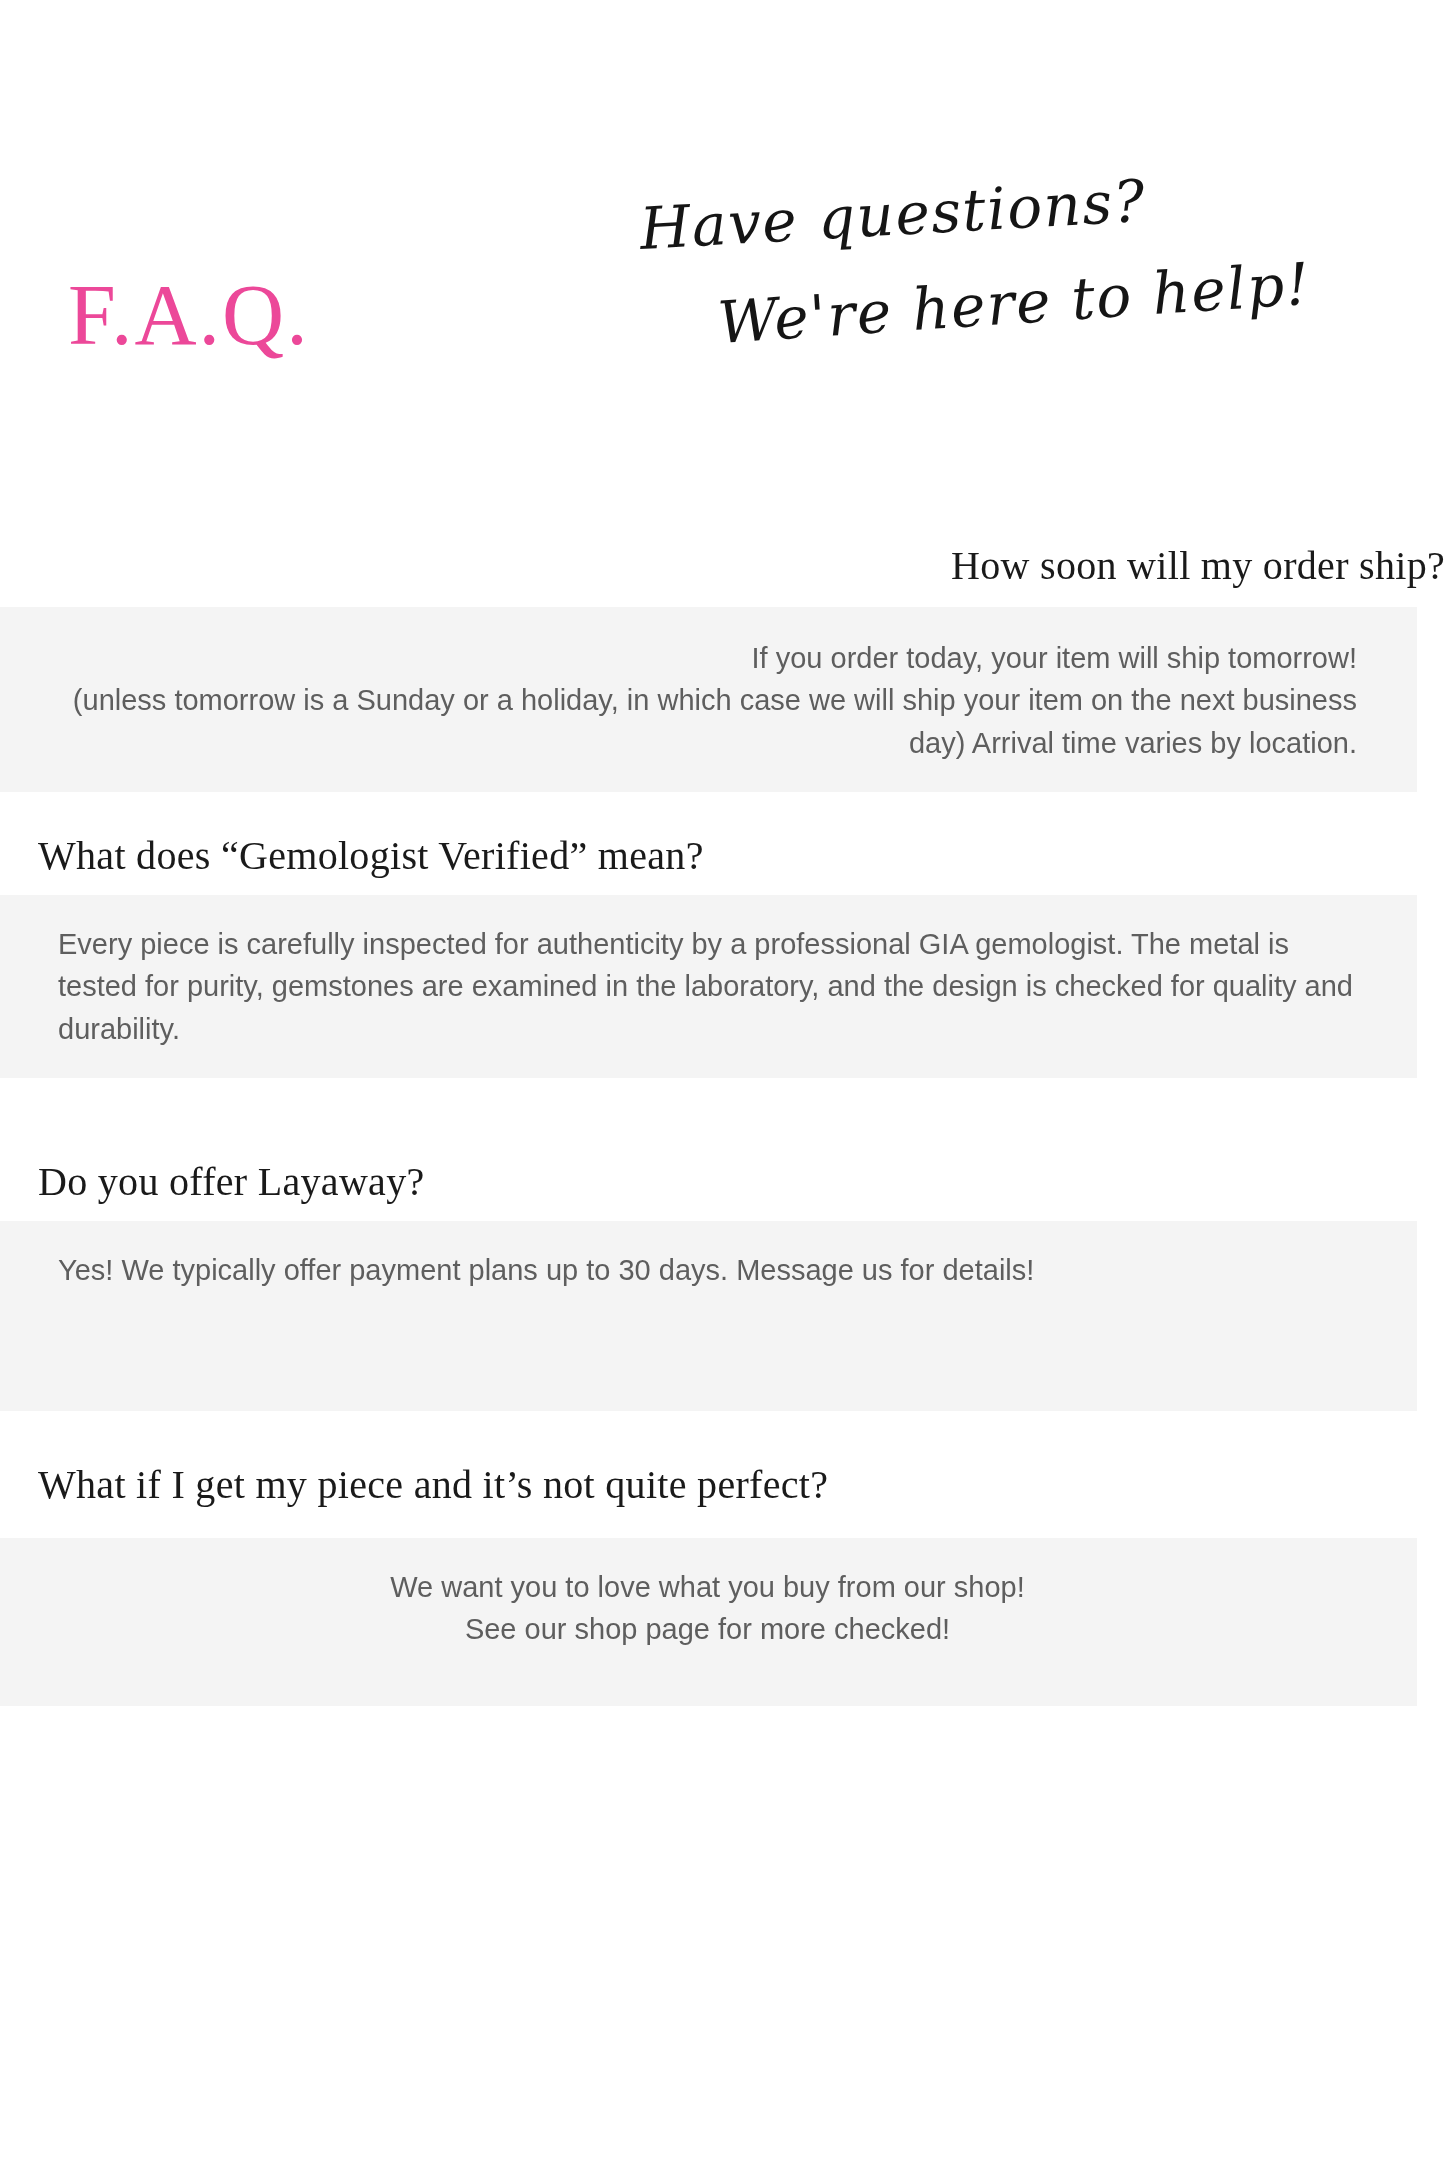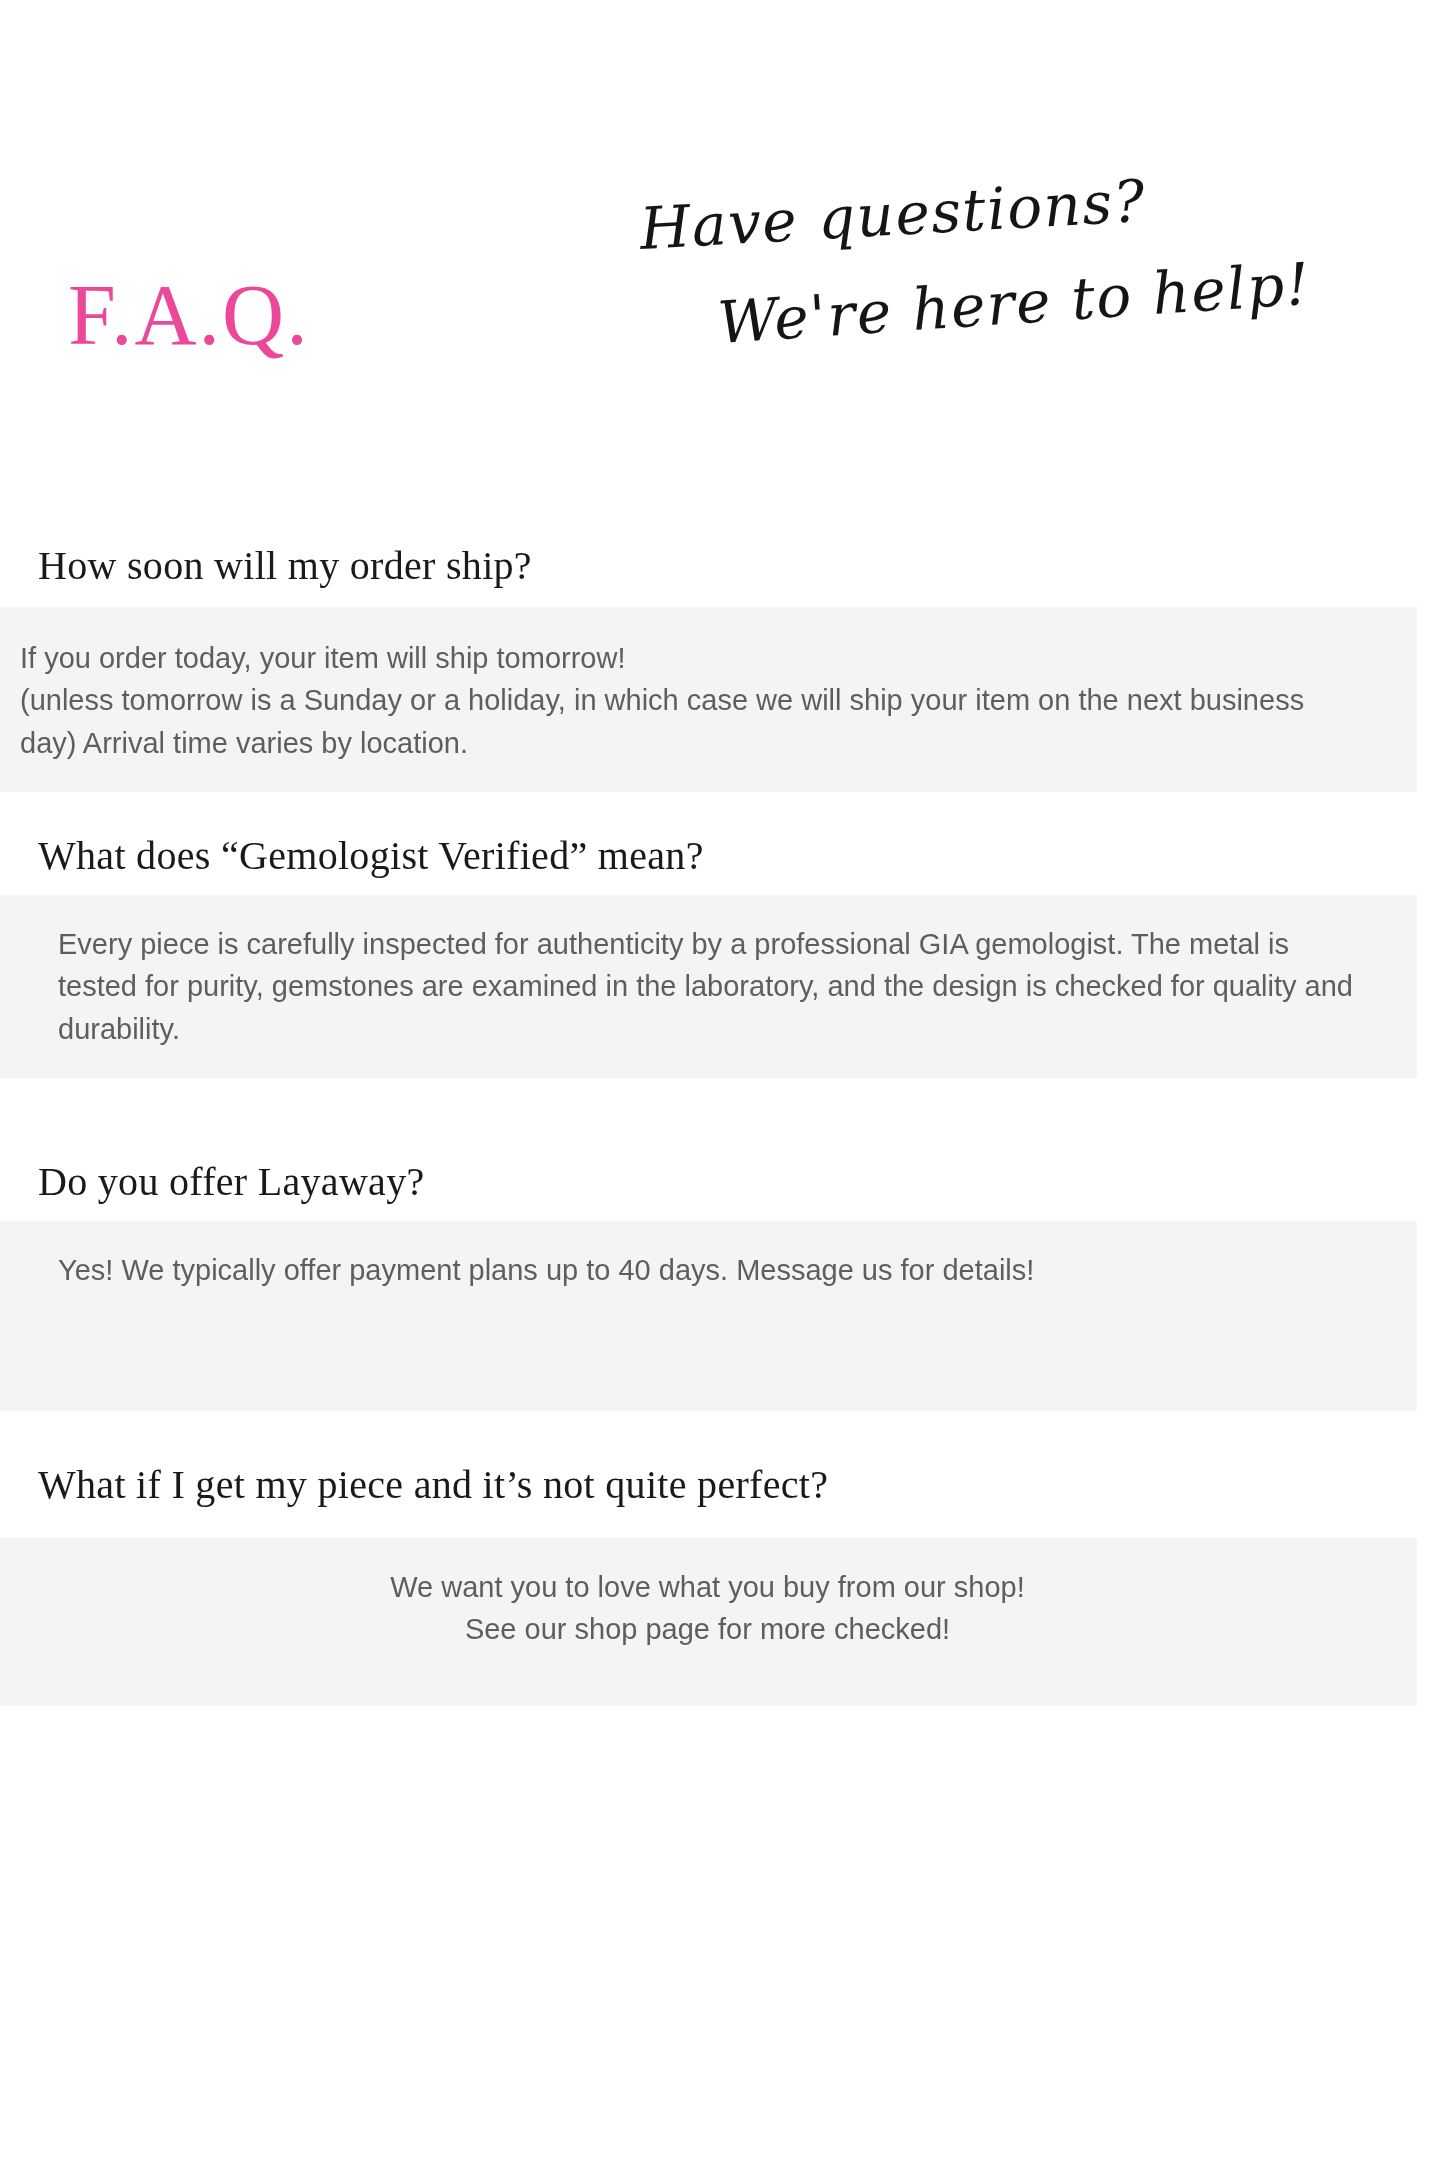--- a/index.html
+++ b/index.html
@@ -98,21 +98,21 @@
   .faq-answer p {
     margin: 0;
     font-family: "Liberation Sans", sans-serif;
     font-size: 29px;
     line-height: 1.46;
     color: #5e5e5e;
   }
 
   
   .item-0 .faq-answer { min-height: 158px; padding-top: 30px; padding-left: 20px; }
-  .item-0 { margin-bottom: 40px; }
+  .item-0 { margin-bottom: 40px; text-align: right; }
 
   .item-1 .faq-question { margin-bottom: 16px; }
   .item-1 .faq-answer { min-height: 162px; padding-top: 28px; }
   .item-1 { margin-bottom: 80px; }
 
   .item-2 .faq-question { margin-bottom: 16px; }
   .item-2 .faq-answer { min-height: 190px; padding-top: 28px; }
   .item-2 { margin-bottom: 50px; }
 
   .item-3 .faq-question { margin-bottom: 30px; }
@@ -144,21 +144,21 @@
     <div class="faq-item item-1">
       <div class="faq-question">What does “Gemologist Verified” mean?</div>
       <div class="faq-answer">
         <p>Every piece is carefully inspected for authenticity by a professional GIA gemologist. The metal is tested for purity, gemstones are examined in the laboratory, and the design is checked for quality and durability.</p>
       </div>
     </div>
 
     <div class="faq-item item-2">
       <div class="faq-question">Do you offer Layaway?</div>
       <div class="faq-answer">
-        <p>Yes! We typically offer payment plans up to 40 days. Message us for details!</p>
+        <p>Yes! We typically offer payment plans up to 30 days. Message us for details!</p>
       </div>
     </div>
 
     <div class="faq-item item-3">
       <div class="faq-question">What if I get my piece and it’s not quite perfect?</div>
       <div class="faq-answer">
         <p>We want you to love what you buy from our shop!</p>
         <p>See our shop page for more checked!</p>
       </div>
     </div>

